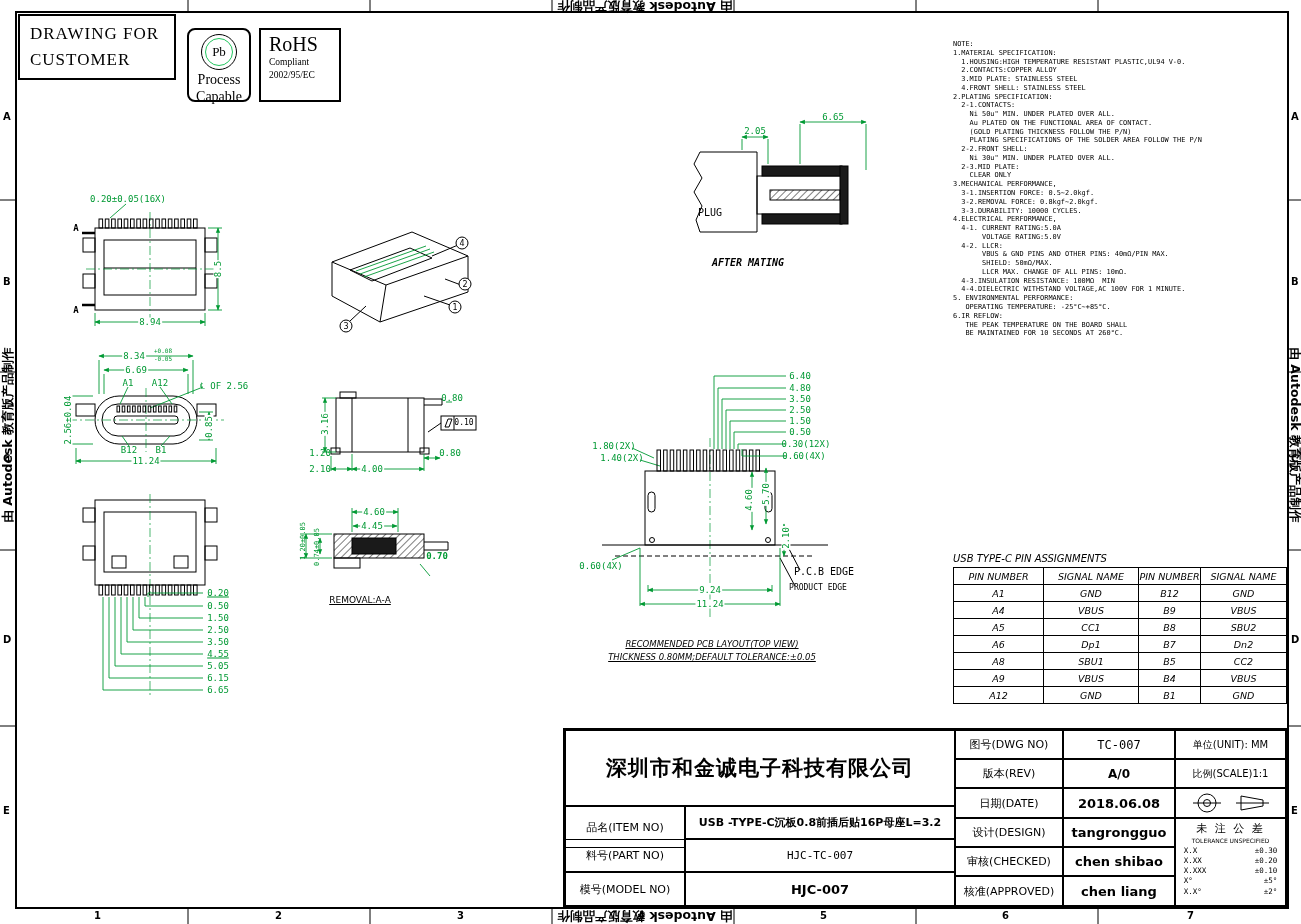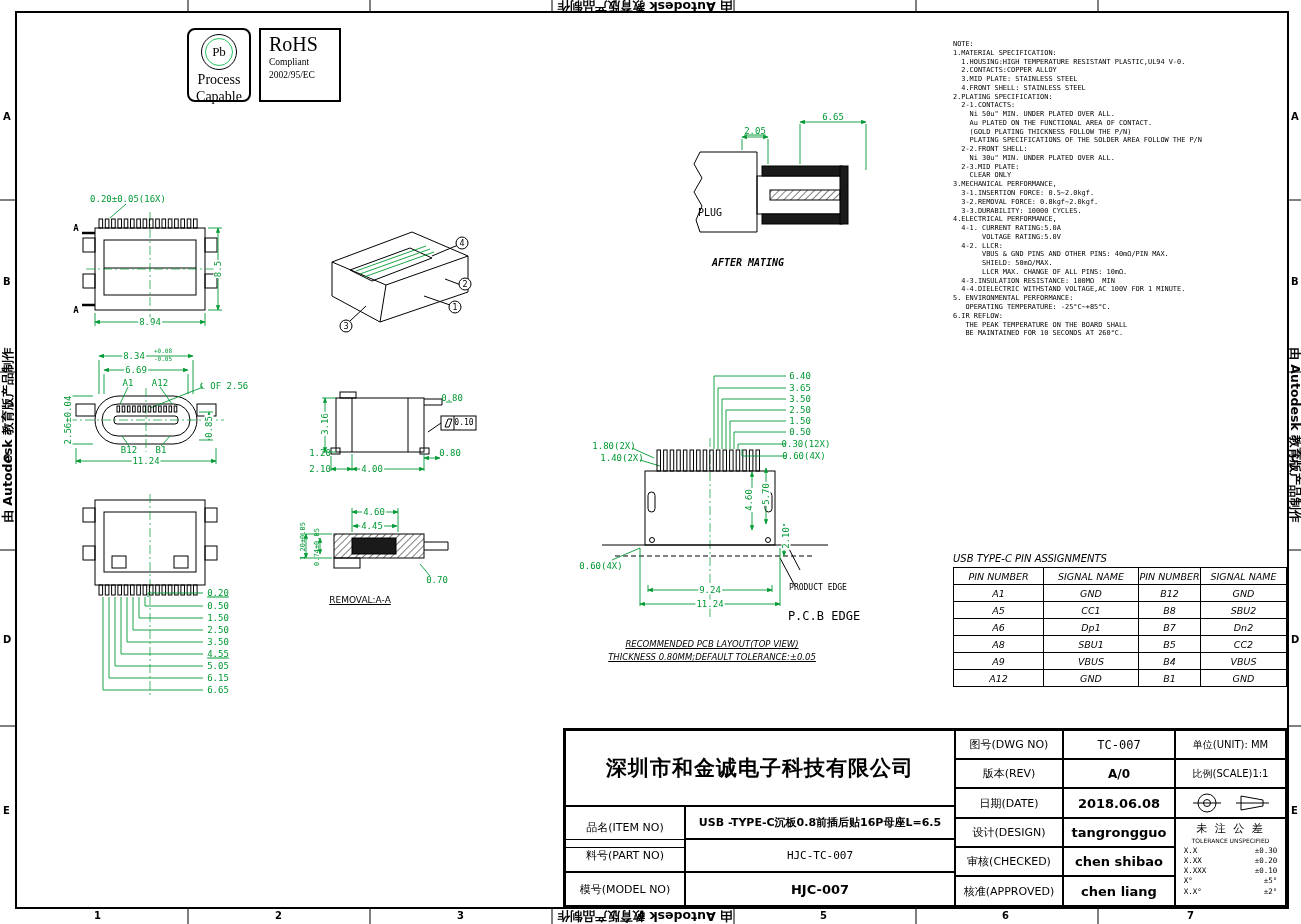--- a/index.html
+++ b/index.html
@@ -344,20 +344,24 @@
       <span class="pos" style="left: 1291px; top: 805px;">E</span>
       <span class="pos" style="left: 94px; top: 910px;">1</span>
       <span class="pos" style="left: 275px; top: 910px;">2</span>
       <span class="pos" style="left: 457px; top: 910px;">3</span>
       <span class="pos" style="left: 638px; top: 910px;">4</span>
       <span class="pos" style="left: 820px; top: 910px;">5</span>
       <span class="pos" style="left: 1002px; top: 910px;">6</span>
       <span class="pos" style="left: 1187px; top: 910px;">7</span>
     </div>
 
+  <div class="hdr-box">
+    <div>DRAWING FOR</div>
+    <div>CUSTOMER</div>
+  </div>
 
   <div class="pb-box">
     <div class="pb-ring">
       <div>Pb</div>
     </div>
     <div class="pb-line">Process</div>
     <div class="pb-line">Capable</div>
   </div>
 
   <div class="rohs-box">
@@ -432,41 +436,41 @@
       <span class="ann" style="left: 218px; top: 630px;">2.50</span>
       <span class="ann" style="left: 218px; top: 642px;">3.50</span>
       <span class="ann" style="left: 218px; top: 654px; text-decoration: underline;">4.55</span>
       <span class="ann" style="left: 218px; top: 666px;">5.05</span>
       <span class="ann" style="left: 218px; top: 678px;">6.15</span>
       <span class="ann" style="left: 218px; top: 690px;">6.65</span>
       <span class="ann bg" style="left: 374px; top: 512px;">4.60</span>
       <span class="ann bg" style="left: 372px; top: 526px; text-align: right;">4.45</span>
       <span class="ann r90" style="font-size: 7px; left: 303px; top: 541px;">1.20±0.05</span>
       <span class="ann r90" style="font-size: 7px; left: 317px; top: 547px;">0.74±0.05</span>
-      <span class="ann" style="left: 437px; top: 580px;">0.70</span>
+      <span class="ann" style="left: 437px; top: 556px; font-weight: bold;">0.70</span>
       <span class="ann" style="left: 800px; top: 376px;">6.40</span>
-      <span class="ann" style="left: 800px; top: 388px;">3.65</span>
+      <span class="ann" style="left: 800px; top: 388px;">4.80</span>
       <span class="ann" style="left: 800px; top: 399px;">3.50</span>
       <span class="ann" style="left: 800px; top: 410px;">2.50</span>
       <span class="ann" style="left: 800px; top: 421px;">1.50</span>
       <span class="ann" style="left: 800px; top: 432px;">0.50</span>
       <span class="ann" style="left: 806px; top: 444px;">0.30(12X)</span>
       <span class="ann" style="left: 804px; top: 456px;">0.60(4X)</span>
       <span class="ann" style="left: 614px; top: 446px;">1.80(2X)</span>
       <span class="ann" style="left: 622px; top: 458px;">1.40(2X)</span>
       <span class="ann bg r90" style="left: 749px; top: 500px;">4.60</span>
       <span class="ann bg r90" style="left: 766px; top: 494px;">5.70</span>
       <span class="ann bg r90" style="left: 786px; top: 538px;">2.10</span>
       <span class="ann" style="left: 601px; top: 566px;">0.60(4X)</span>
       <span class="ann bg" style="left: 710px; top: 590px;">9.24</span>
       <span class="ann bg" style="left: 710px; top: 604px;">11.24</span>
-      <span class="ann k" style="font-size: 12px; left: 824px; top: 572px; margin-top: 44px;">P.C.B EDGE</span>
+      <span class="ann k" style="font-size: 10px; left: 824px; top: 572px;">P.C.B EDGE</span>
       <span class="ann k" style="font-size: 8px; left: 818px; top: 588px;">PRODUCT EDGE</span>
       <span class="ann" style="left: 833px; top: 117px;">6.65</span>
-      <span class="ann" style="left: 755px; top: 131px; text-decoration: underline;">2.05</span>
+      <span class="ann" style="left: 755px; top: 131px;">2.05</span>
       <span class="ann k" style="font-size: 10px; left: 710px; top: 213px;">PLUG</span>
       <span class="ann k b i" style="font-size: 10px; left: 748px; top: 263px;">AFTER MATING</span>
       <span class="callout" style="left: 455px; top: 307px;">1</span>
       <span class="callout" style="left: 465px; top: 284px;">2</span>
       <span class="callout" style="left: 346px; top: 326px;">3</span>
       <span class="callout" style="left: 462px; top: 243px;">4</span>
     </div>
 
   <div class="caption section-caption">REMOVAL:A-A</div>
   <div class="caption pcb-caption1">RECOMMENDED PCB LAYOUT(TOP VIEW)</div>
@@ -490,20 +494,26 @@
           </tr>
         </thead>
       <tbody>
           <tr>
             <td>A1</td>
             <td>GND</td>
             <td>B12</td>
             <td>GND</td>
           </tr>
           <tr>
+            <td>A4</td>
+            <td>VBUS</td>
+            <td>B9</td>
+            <td>VBUS</td>
+          </tr>
+          <tr>
             <td>A5</td>
             <td>CC1</td>
             <td>B8</td>
             <td>SBU2</td>
           </tr>
           <tr>
             <td>A6</td>
             <td>Dp1</td>
             <td>B7</td>
             <td>Dn2</td>
@@ -526,21 +536,21 @@
             <td>B1</td>
             <td>GND</td>
           </tr>
         </tbody>
     </table>
   </div>
 
   <div id="titleblock">
     <div class="cell company" style="left:0;top:0;width:390px;height:76px">深圳市和金诚电子科技有限公司</div>
     <div class="cell lbl" style="left:0;top:76px;width:120px;height:42px">品名(ITEM NO)</div>
-    <div class="cell val bold" style="left:120px;top:76px;width:270px;height:33px;font-size:11px">USB -TYPE-C沉板0.8前插后贴16P母座L=6.5</div>
+    <div class="cell val bold" style="left:120px;top:76px;width:270px;height:33px;font-size:11px">USB -TYPE-C沉板0.8前插后贴16P母座L=3.2</div>
     <div class="cell lbl" style="left:0;top:109px;width:120px;height:33px">料号(PART NO)</div>
     <div class="cell val mono" style="left:120px;top:109px;width:270px;height:33px;font-size:11px">HJC-TC-007</div>
     <div class="cell lbl" style="left:0;top:142px;width:120px;height:34px">模号(MODEL NO)</div>
     <div class="cell val bold" style="left:120px;top:142px;width:270px;height:34px;font-size:13px">HJC-007</div>
 
     <div class="cell lbl" style="left:390px;top:0;width:108px;height:29px">图号(DWG NO)</div>
     <div class="cell val mono" style="left:498px;top:0;width:112px;height:29px">TC-007</div>
     <div class="cell lbl" style="left:390px;top:29px;width:108px;height:29px">版本(REV)</div>
     <div class="cell val bold" style="left:498px;top:29px;width:112px;height:29px">A/0</div>
     <div class="cell lbl" style="left:390px;top:58px;width:108px;height:30px">日期(DATE)</div>

